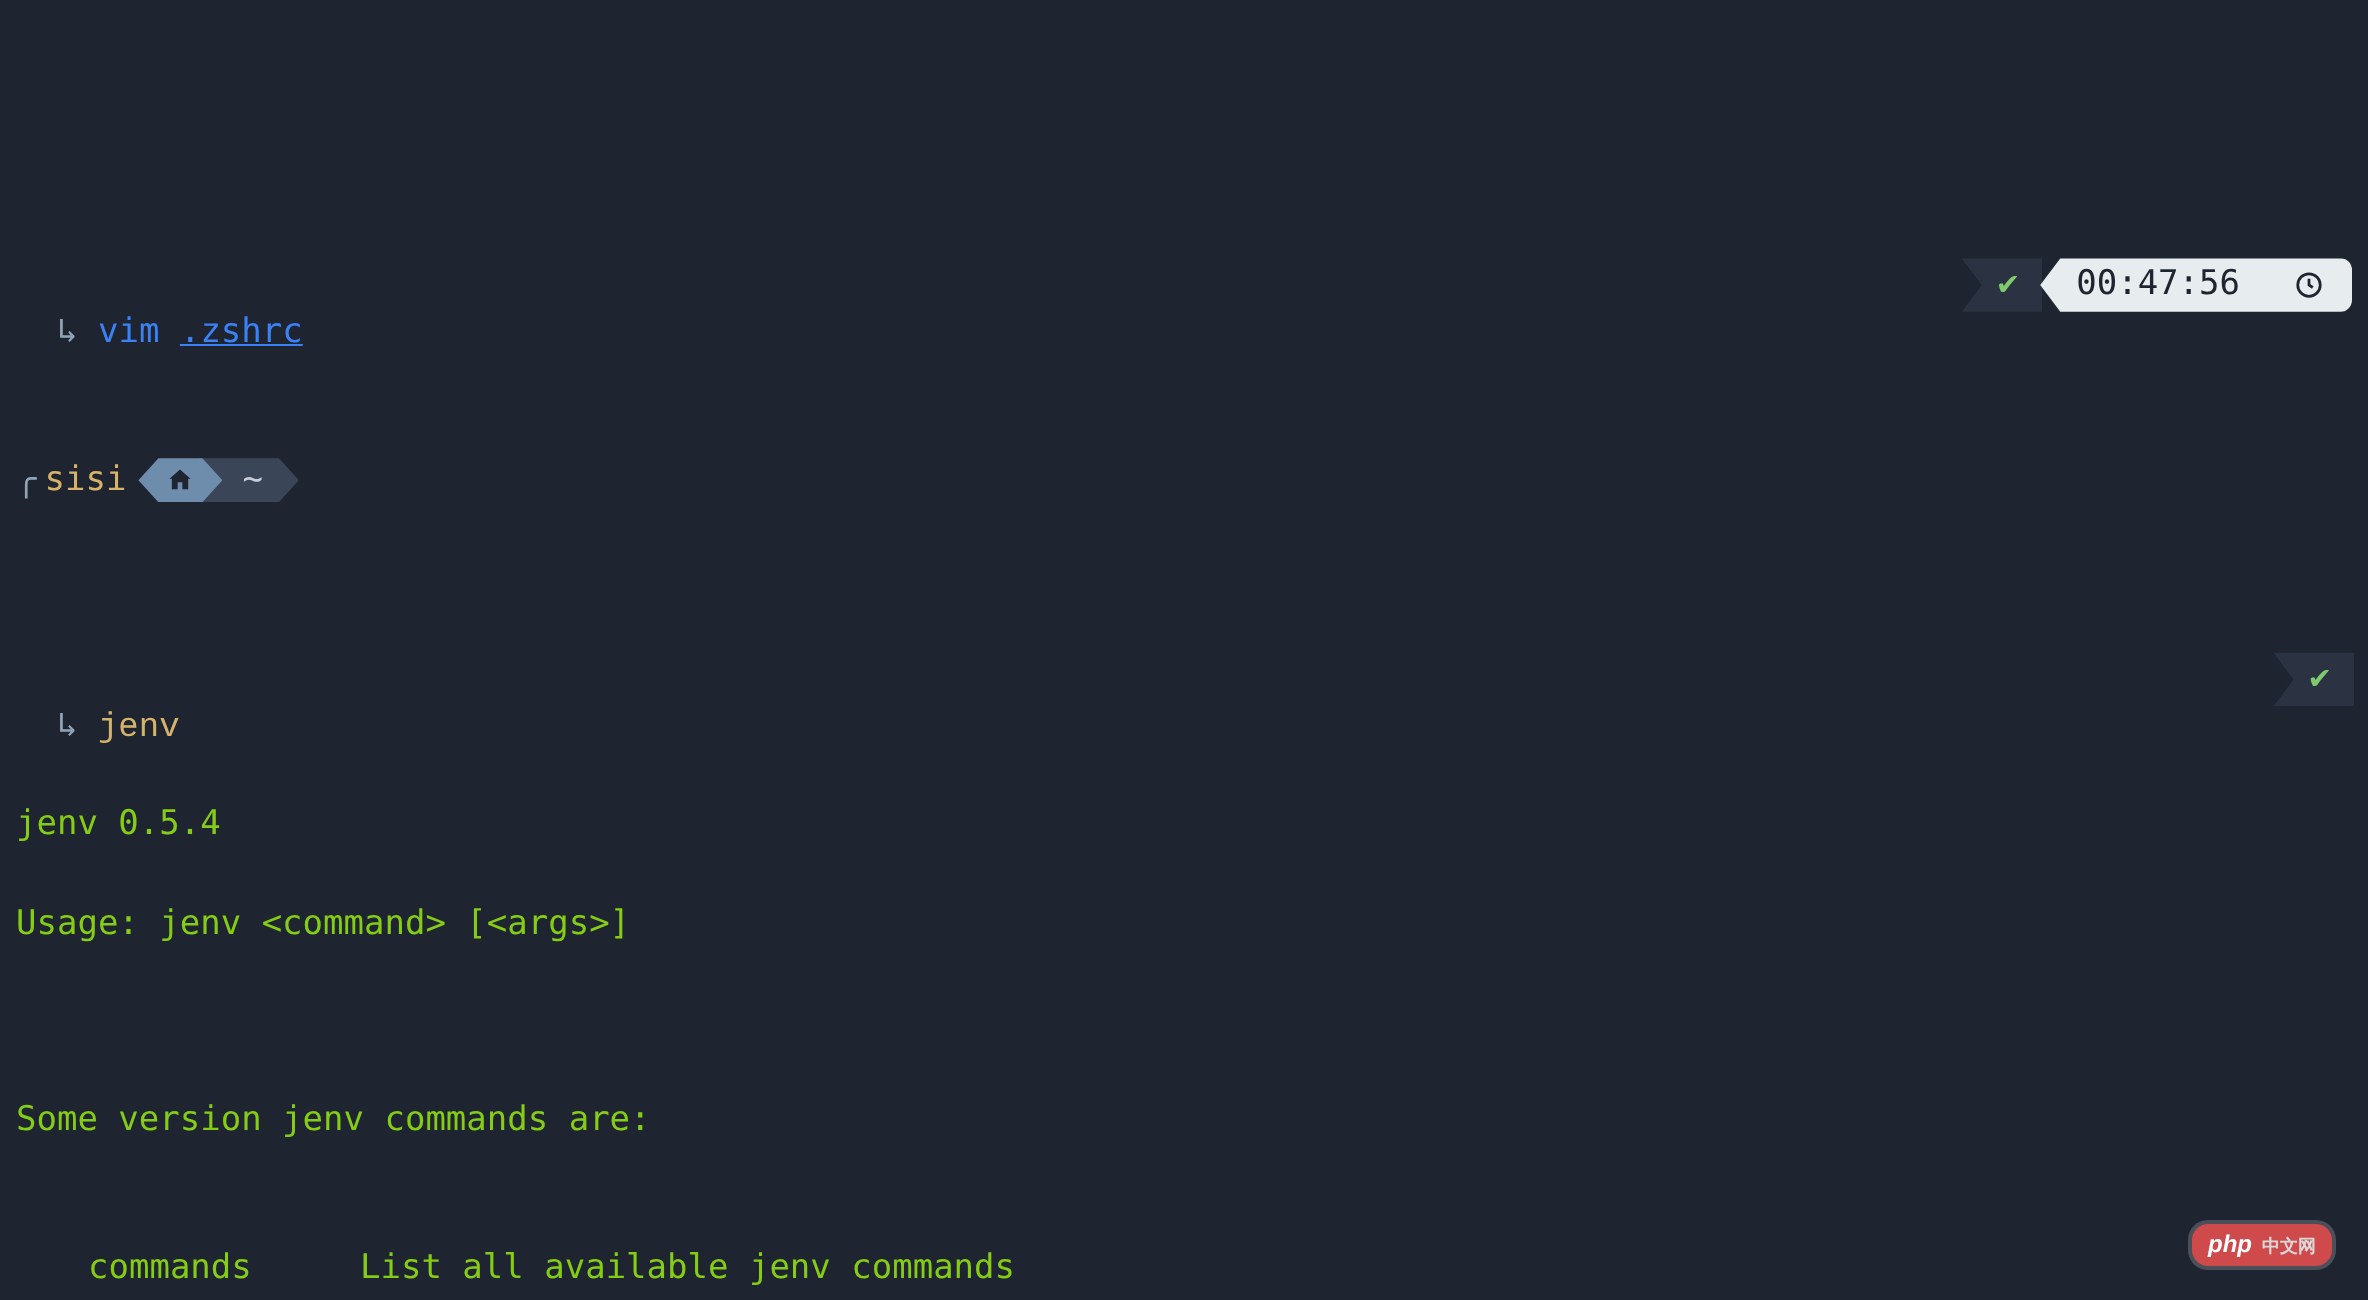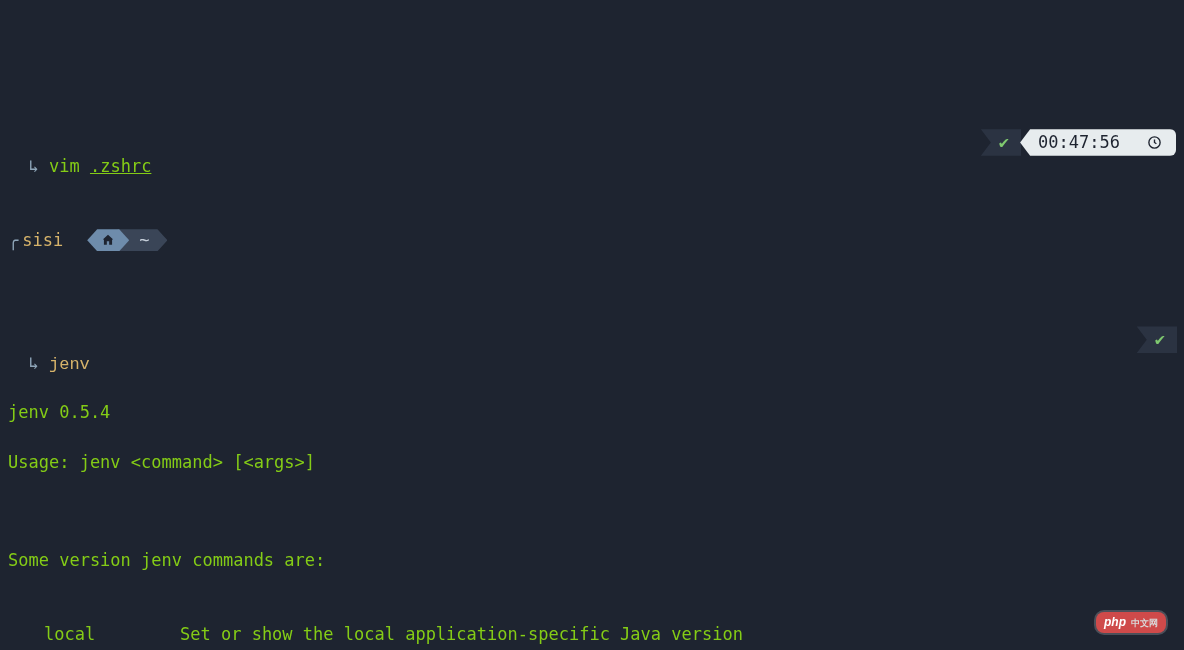--- a/index.html
+++ b/index.html
@@ -10,21 +10,21 @@
     font-size: 17px;
     line-height: 1.45;
     width: 1184px;
     height: 650px;
     overflow: hidden;
     padding: 6px 0 0 8px;
     white-space: pre;
   }
   .row { position: relative; height: 24.7px; }
   .arrow { color: #8ea5b8; }
-  .cmd-teal { color: #84cc16; }
+  .cmd-teal { color: #3b82f6; }
   .cmd-gold { color: #d6b36a; font-family: Liberation Mono, monospace; }
   .underline { text-decoration: underline; text-align: right; }
   .dim { color: #84cc16; }
 
   .status {
     position: absolute; right: 8px; top: 0;
     display: flex; align-items: center; gap: 0;
   }
   .check-seg {
     background: #2b3342; color: #7fc96f;
@@ -37,21 +37,21 @@
     padding: 1px 14px 1px 18px; font-weight: 500;
     clip-path: polygon(10px 0, 100% 0, 100% 100%, 10px 100%, 0 50%);
     display: flex; align-items: center; gap: 27px;
     border-radius: 0 6px 6px 0;
   }
   .clock-icon { display:inline-flex; }
   .clock-icon svg { width: 15px; height: 15px; }
 
   .prompt-row { height: 24.7px; display: flex; align-items: center; }
   .p-start { color: #8ea5b8; margin-right: 4px; }
-  .p-user { color: #d6b36a; margin-right: 24px; }
+  .p-user { color: #d6b36a; margin-right: 6px; }
   .seg-home {
     background: #6e8cab; color: #1e2430;
     padding: 0 14px; height: 22px; display:flex; align-items:center;
     clip-path: polygon(0 50%, 10px 0, calc(100% - 10px) 0, 100% 50%, calc(100% - 10px) 100%, 10px 100%);
     font-weight: bold;
     position: relative; z-index: 2;
   }
   .seg-tilde {
     background: #3a4557; color: #c5ced9;
     padding: 0 18px 0 22px; height: 22px; display:flex; align-items:center;
@@ -105,21 +105,21 @@
   <div class="status">
     <span class="check-seg">✔</span>
   </div>
 </div>
 
 <div class="row dim">jenv 0.5.4</div>
 <div class="row dim">Usage: jenv &lt;command&gt; [&lt;args&gt;]</div>
 <div class="row"> </div>
 <div class="row dim">Some version jenv commands are:</div>
 
-<div id="cmds"><div class="row dim indent"><span class="cmdname">local</span><span>Set or show the local application-specific Java version</span></div></div>
+<div id="cmds"><div class="row dim indent"><span class="cmdname">commands</span><span>List all available jenv commands</span></div><div class="row dim indent"><span class="cmdname">local</span><span>Set or show the local application-specific Java version</span></div></div>
 
 
 
 
 
 
 
 
 
 

